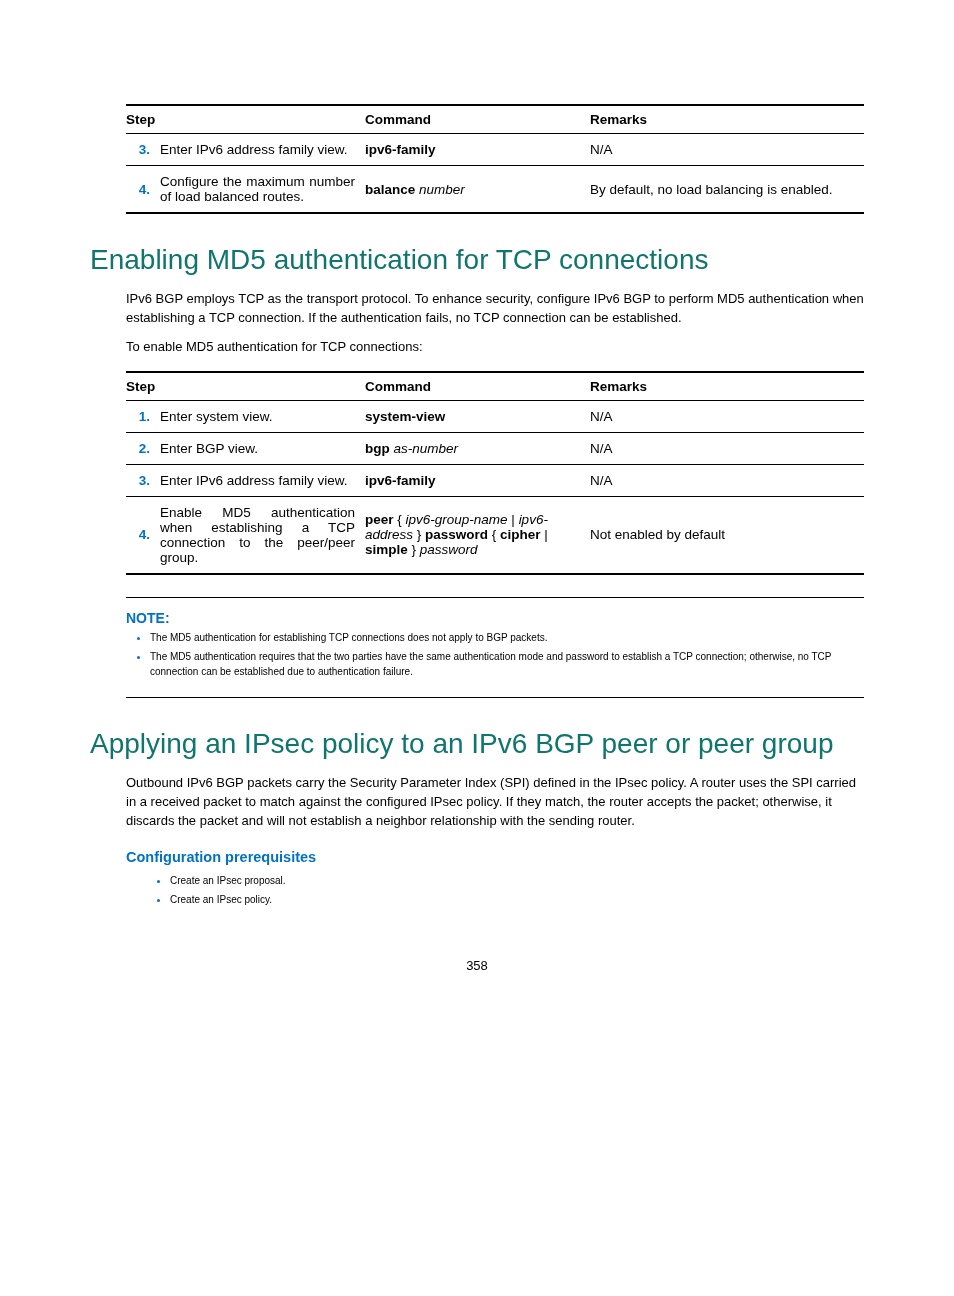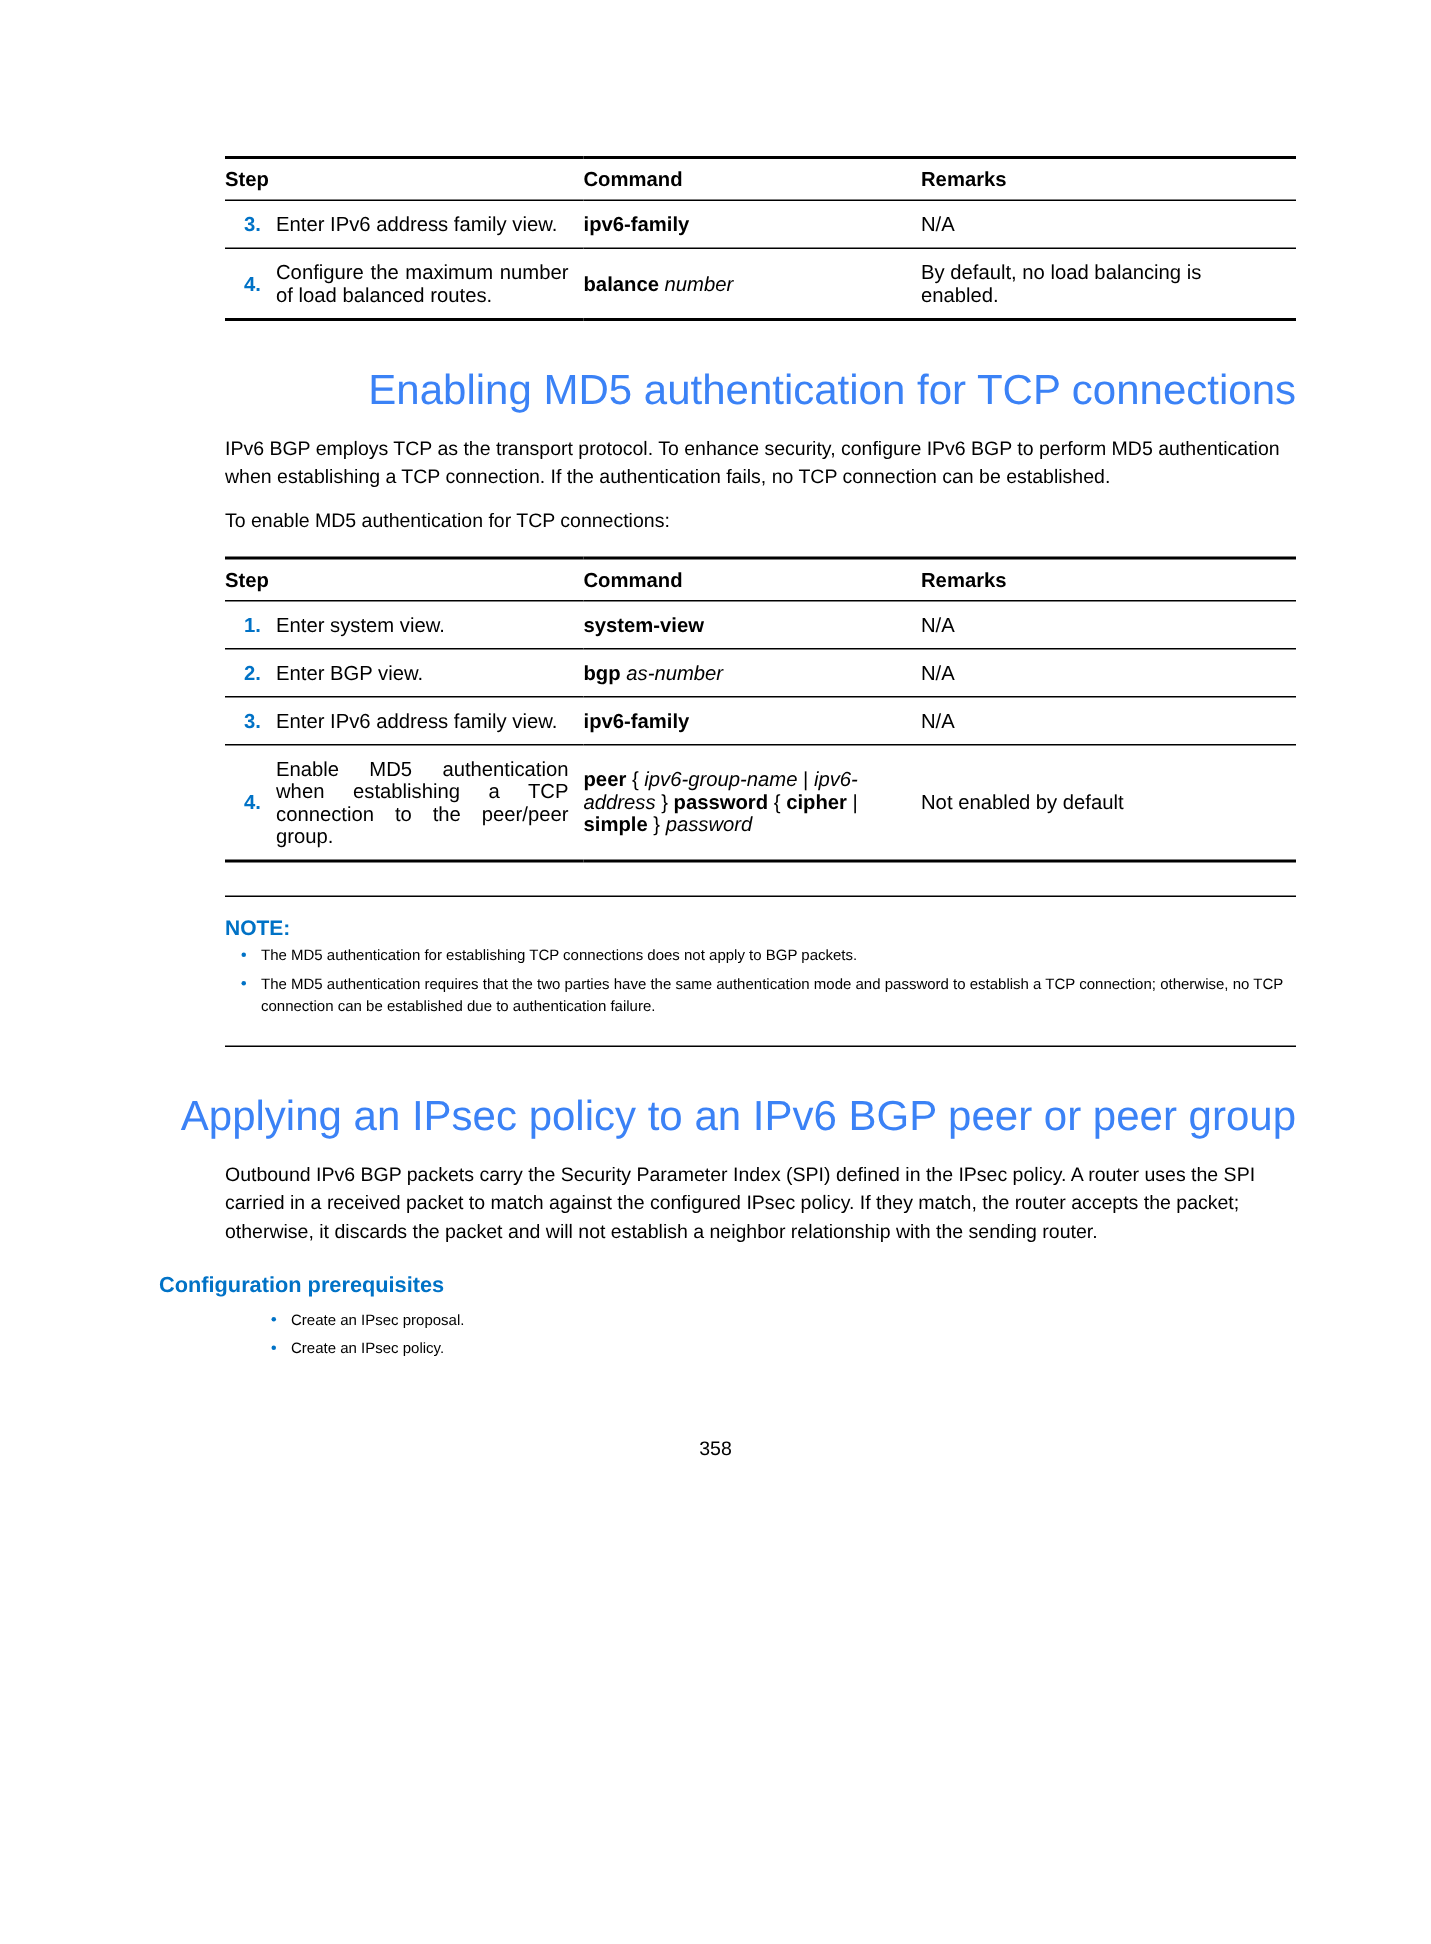--- a/index.html
+++ b/index.html
@@ -7,29 +7,28 @@
     padding: 0;
     background: #fff;
     font-family: Arial, Helvetica, sans-serif;
     color: #000;
     width: 954px;
   }
   .page {
     padding: 90px 90px 40px 90px;
   }
   .indent {
-    margin-left: 60px;
+    margin-left: 36px;
   }
   h2.section {
     font-family: Arial, Helvetica, sans-serif;
     font-weight: normal;
-    color: #3b82f6;
+    color: #0f766e;
     font-size: 28px;
     margin: 30px 0 14px 0;
-    text-align: right;
   }
   h4.subhead {
     color: #0072c6;
     font-weight: bold;
     font-size: 14.5px;
     margin: 18px 0 8px 0;
   }
   p {
     font-size: 13px;
     line-height: 1.45;
@@ -183,21 +182,21 @@
           <li>The MD5 authentication requires that the two parties have the same authentication mode and password to establish a TCP connection; otherwise, no TCP connection can be established due to authentication failure.</li>
         </ul>
     </div>
   </div>
 
   <h2 class="section">Applying an IPsec policy to an IPv6 BGP peer or peer group</h2>
   <div class="indent">
     <p>Outbound IPv6 BGP packets carry the Security Parameter Index (SPI) defined in the IPsec policy. A router uses the SPI carried in a received packet to match against the configured IPsec policy. If they match, the router accepts the packet; otherwise, it discards the packet and will not establish a neighbor relationship with the sending router.</p>
   </div>
 
-  <h4 class="subhead" style="margin-left:16px">Configuration prerequisites</h4>
+  <h4 class="subhead" style="margin-left:36px">Configuration prerequisites</h4>
   <div class="indent">
     <ul class="bullets" style="padding-left:44px">
         <li>Create an IPsec proposal.</li>
         <li>Create an IPsec policy.</li>
       </ul>
   </div>
 
   <div class="pagenum">358</div>
 </div>
 

